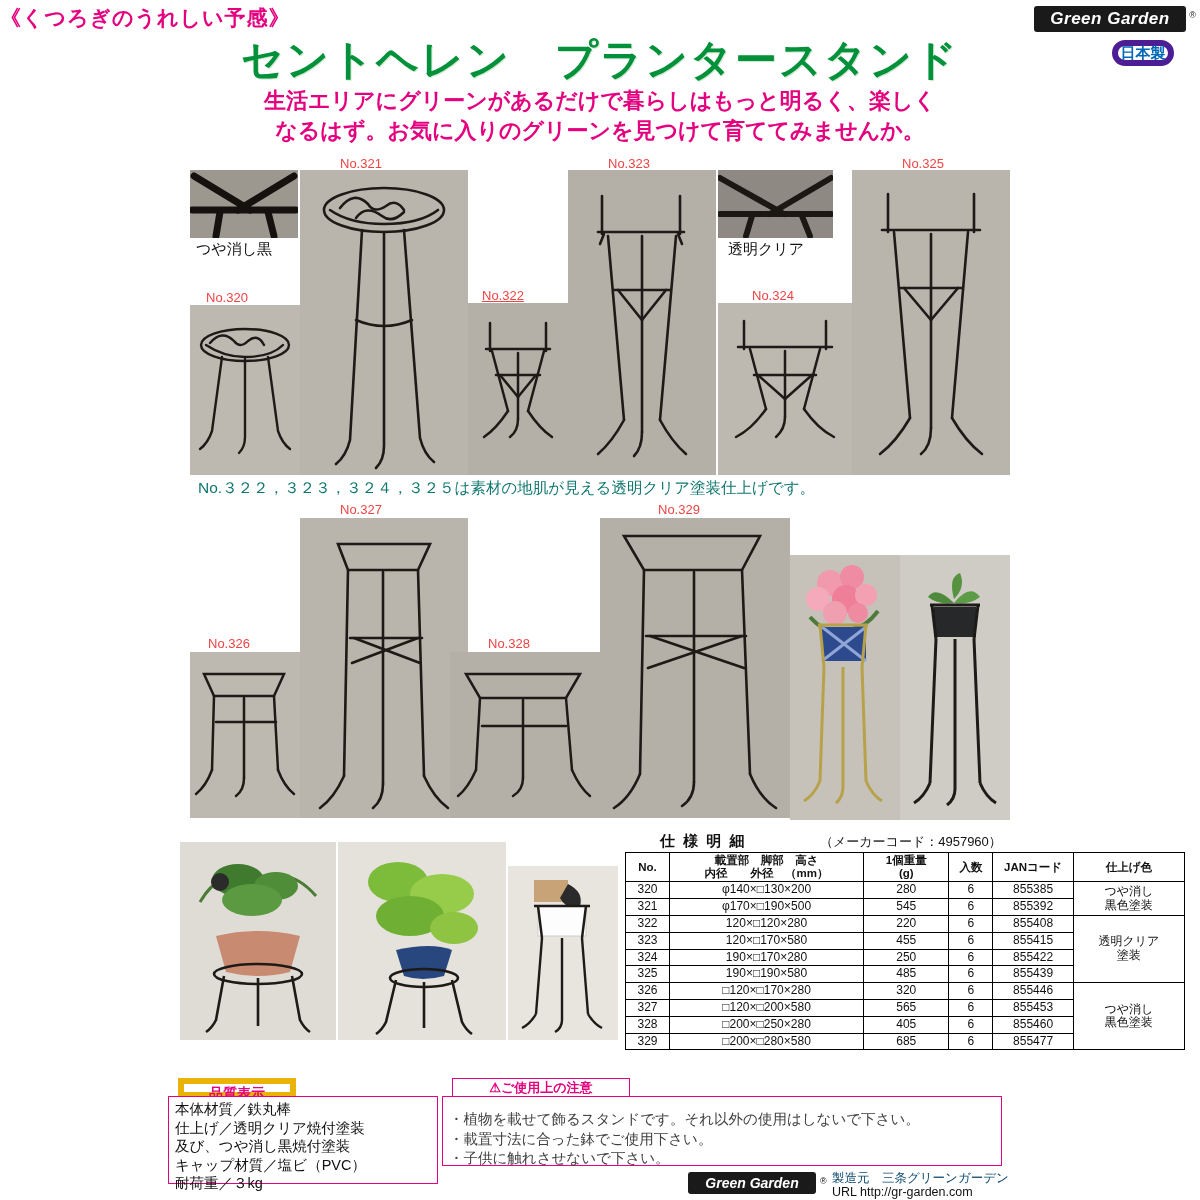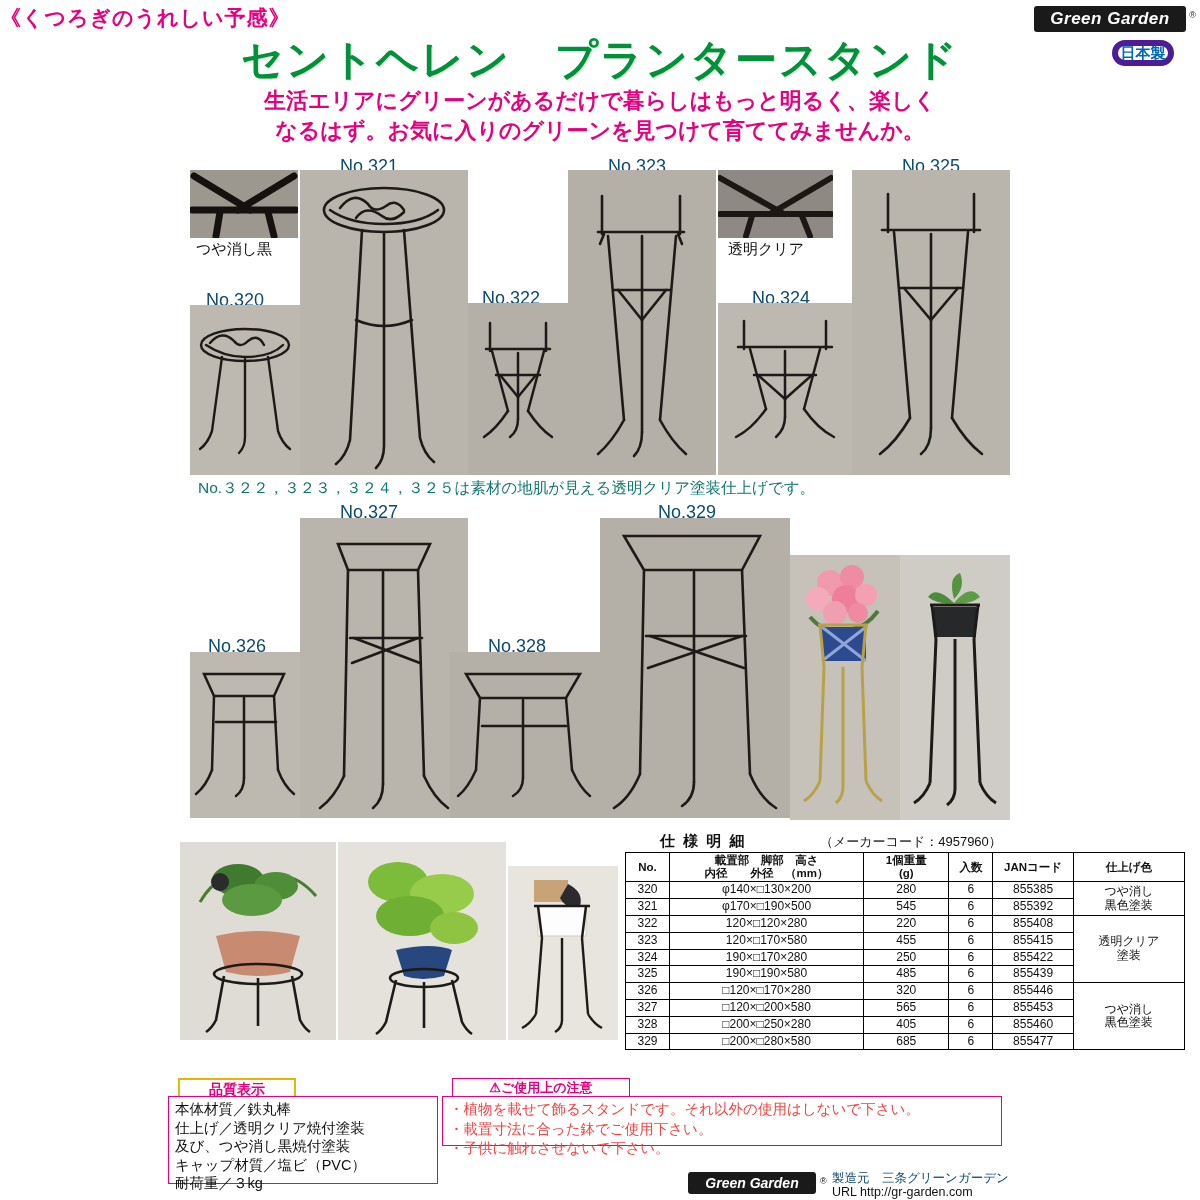--- a/index.html
+++ b/index.html
@@ -37,21 +37,21 @@
     border:6px solid #4c1d95; border-radius:13px; color:#0068b7;
     font-size:15px; font-weight:bold;
     display:flex; align-items:center; justify-content:center; background:#fff;
   }
 
   
   .ph { position:absolute; background:#b9b5ad; overflow:hidden; }
   .ph.light { background:#bdb9b1; }
   .ph.grey2 { background:#b4b0a8; }
   .cap {
-    position:absolute; font-size:18px; color:#0c4a6e; font-weight:500;
+    position:absolute; font-size:13px; color:#ef4444; font-weight:500;
     white-space:nowrap;
   }
   .swatch-label {
     position:absolute; font-size:15px; color:#111; white-space:nowrap;
   }
   .note-line {
     position:absolute; font-size:15.5px; color:#0f766e; white-space:nowrap;
   }
 
   
@@ -76,37 +76,37 @@
   .col-no { width:34px; }
   .col-size { width:150px; }
   .col-w { width:66px; }
   .col-q { width:34px; }
   .col-jan { width:62px; }
   .col-f { width:86px; }
 
   
   .q-head {
     position:absolute; left:178px; top:1078px; width:118px; height:20px;
-    border:2px solid #eab308; background:#fff; color:#e4007f;
+    border:6px solid #eab308; background:#fff; color:#e4007f;
     font-size:14px; font-weight:bold; text-align:center; line-height:18px;
   }
   .q-box {
     position:absolute; left:168px; top:1096px; width:270px; height:88px;
     border:1px solid #e4007f; background:#fff; padding:3px 6px;
     font-size:14.5px; color:#111; line-height:1.28;
   }
   .c-head {
     position:absolute; left:452px; top:1078px; width:178px; height:20px;
     border:1px solid #e4007f; background:#fff; color:#e4007f;
     font-size:13px; font-weight:bold; text-align:center; line-height:18px;
   }
   .c-box {
-    position:absolute; left:442px; top:1096px; width:560px; height:50px;
-    border:1px solid #e4007f; background:#fff; padding:3px 6px;
-    font-size:14.5px; color:#ef4444; line-height:1.35;
+    position:absolute; left:442px; top:1096px; width:560px; height:70px;
+    border:1px solid #e4007f; background:#fff; padding:13px 6px;
+    font-size:14.5px; color:#404040; line-height:1.35;
   }
   .footer-logo {
     position:absolute; left:688px; top:1172px; width:128px; height:22px;
     background:#1a1a1a; border-radius:3px; color:#fff;
     font-size:14px; font-style:italic; font-weight:bold;
     display:flex; align-items:center; justify-content:center;
   }
   .footer-reg { position:absolute; left:820px; top:1176px; font-size:9px; color:#111; }
   .footer-maker { position:absolute; left:832px; top:1170px; font-size:12.5px; color:#0c4a6e; }
   .footer-url { position:absolute; left:832px; top:1185px; font-size:12.5px; color:#111; }

